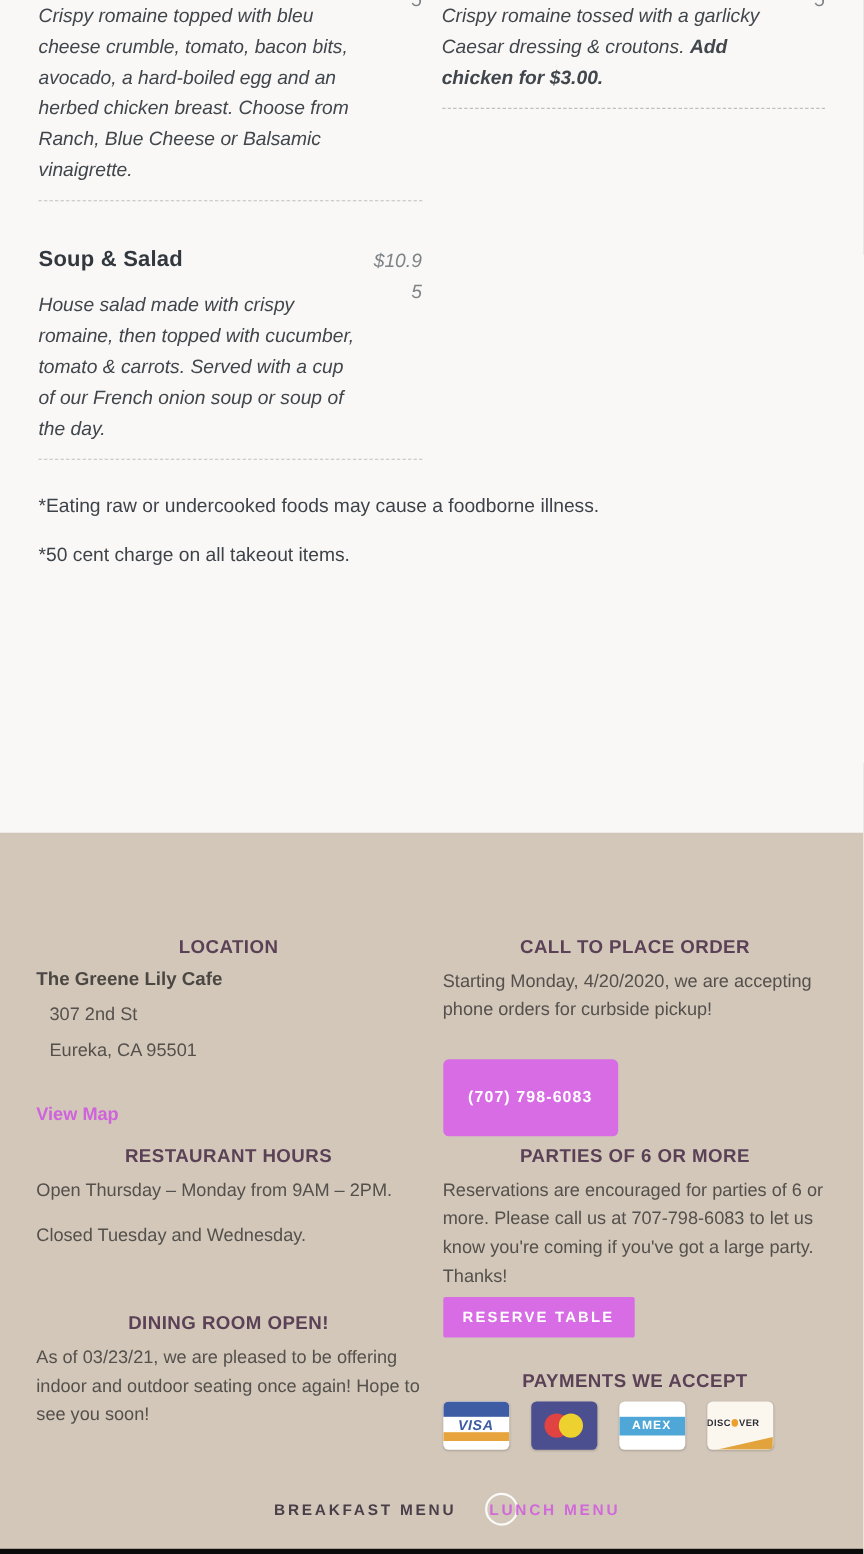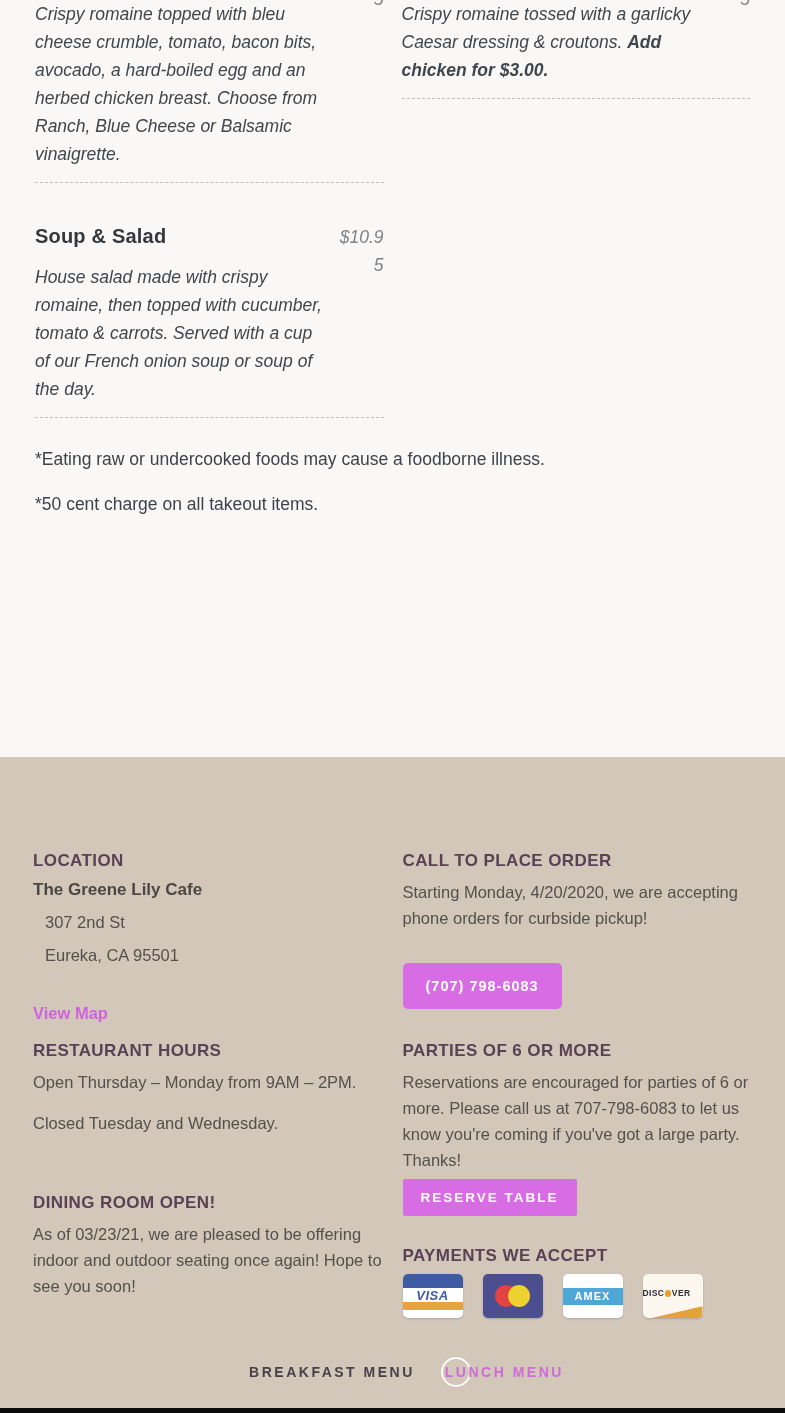--- a/index.html
+++ b/index.html
@@ -97,20 +97,21 @@
   }
   .cell.row1 { height: 190px; }
   .cell.row2 { height: 152px; }
   .f-heading {
     margin: 0 0 8px 0;
     font-size: 17px;
     line-height: 20px;
     font-weight: bold;
     letter-spacing: 0.4px;
     color: #5b4156;
+    text-align: center;
   }
   .para {
     margin: 2px 0 0 0;
     font-size: 16.5px;
     line-height: 26px;
     color: #54504b;
   }
   .para + .para { margin-top: 15px; }
   .addr-name {
     margin: 4px 0 0 0;
@@ -139,21 +140,21 @@
     background: #d76ce4;
     color: #ffffff;
     font-weight: bold;
     text-decoration: none;
     cursor: pointer;
   }
   .btn-phone {
     margin-top: 32px;
     font-size: 14.5px;
     letter-spacing: 1px;
-    padding: 15px 23px;
+    padding: 27px 23px;
     border-radius: 5px;
   }
   .btn-reserve {
     margin-top: 6px;
     font-size: 13.5px;
     letter-spacing: 2px;
     padding: 11px 18px;
     border-radius: 2px;
   }
   .payments-cell { padding-top: 53px; }

